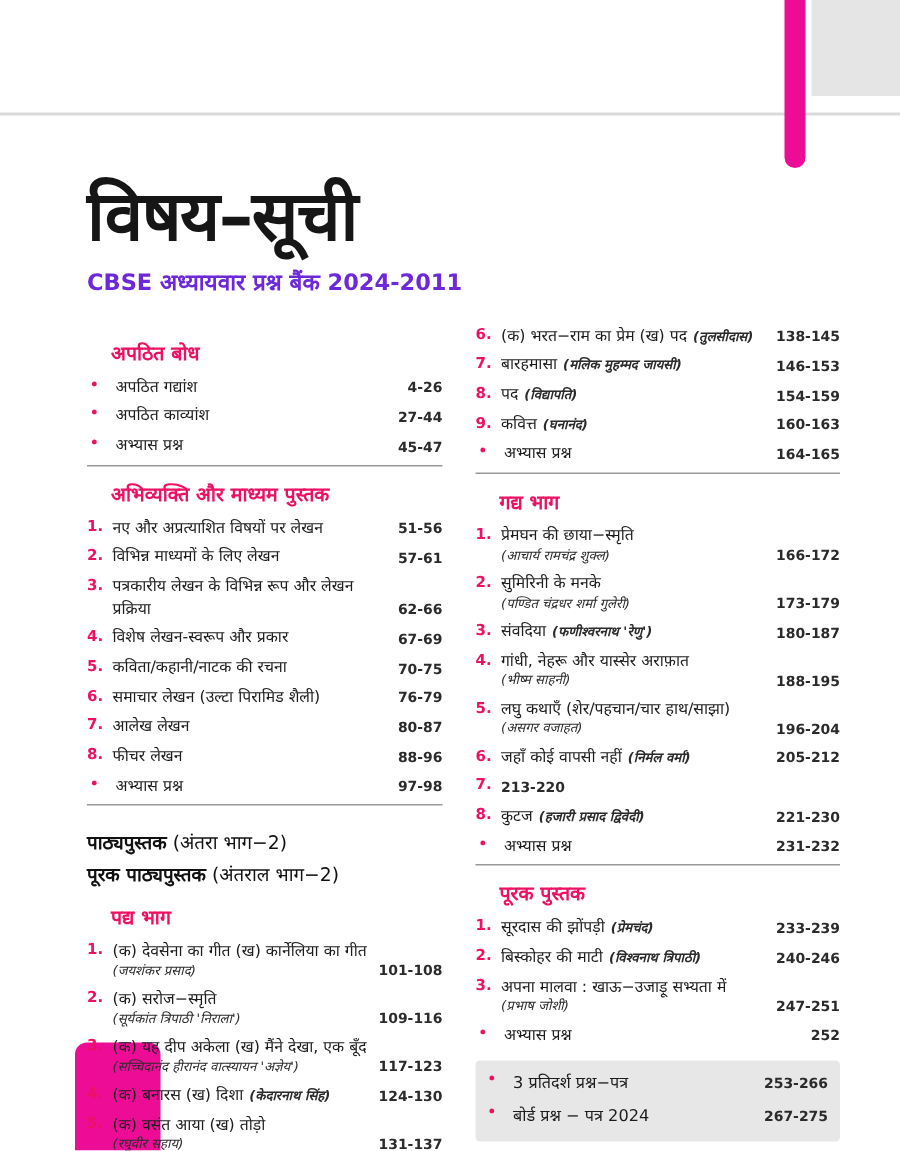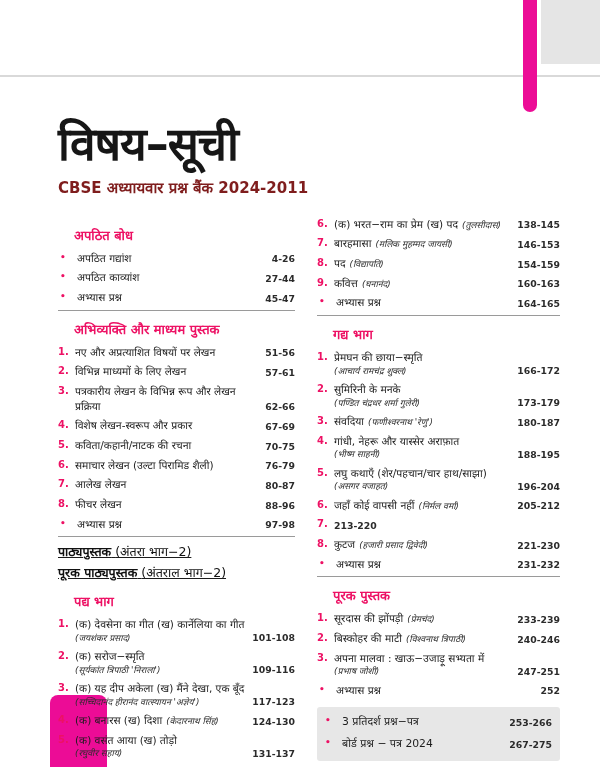--- a/index.html
+++ b/index.html
@@ -16,39 +16,39 @@
     --linegray:#d9d9d9;
   }
   
   .top-line{position:absolute;top:75px;left:0;width:600px;height:2px;background:var(--linegray);}
   .top-gray-rect{position:absolute;top:0;right:0;width:59px;height:64px;background:#e5e5e5;}
   .pink-bar-top{position:absolute;top:0;left:523px;width:14px;height:112px;background:var(--accent);border-radius:0 0 7px 7px;}
   .pink-rect-bottom{position:absolute;top:695px;left:50px;width:57px;height:72px;background:var(--accent);border-radius:8px 8px 0 0;}
 
   .content{position:absolute;left:58px;top:116px;width:502px;}
   .title{font-size:46px;font-weight:bold;color:#161616;line-height:1.25;letter-spacing:-1px;}
-  .subtitle{font-size:15px;font-weight:bold;color:#7f1d1d;margin-top:3px;}
+  .subtitle{font-size:15px;font-weight:bold;color:#6d28d9;margin-top:3px;}
 
   .columns{display:flex;margin-top:20px;gap:22px;}
   .col{display:block;}
   .col-left{width:237px;}
   .col-right{width:243px;}
 
   .section-heading{color:var(--heading);font-weight:bold;font-size:13px;margin:9px 16px 7px;}
   .toc-row{display:flex;align-items:flex-end;margin-bottom:5px;font-size:10.5px;color:#1c1c1c;}
   .marker{color:var(--heading);font-weight:bold;width:17px;flex:none;font-size:10px;line-height:1.45;align-self:flex-start;}
   .marker.bullet{font-size:9px;padding-left:2px;}
   .item-text{flex:1;padding-right:6px;line-height:1.4;}
   .item-title{line-height:1.4;}
   .author{font-size:8.8px;font-style:italic;color:#2c2c2c;font-weight:normal;}
-  .author-inline{margin-left:4px;}
+  .author-inline{margin-left:4px;font-weight:bold;}
   .pages{flex:none;font-size:9.3px;font-weight:bold;color:#2b2b2b;padding-bottom:1px;}
   .divider{border-top:1px solid #9a9a9a;margin:5px 0 4px;}
 
-  .textbook-block{margin:6px 0 2px;text-decoration:underline;}
+  .textbook-block{margin:16px 0 2px;}
   .textbook-line{font-size:12.5px;color:#111;margin:2px 0;line-height:1.5;}
   .textbook-bold{font-weight:bold;}
   .textbook-normal{font-weight:normal;}
 
   .highlight-box{background:var(--boxgray);border-radius:3px;padding:7px 8px 3px 6px;margin-top:10px;}
   .highlight-box .item-text{font-weight:normal;font-size:10.8px;}
   .highlight-box .toc-row{margin-bottom:7px;}
 </style>
 </head>
 <body>

